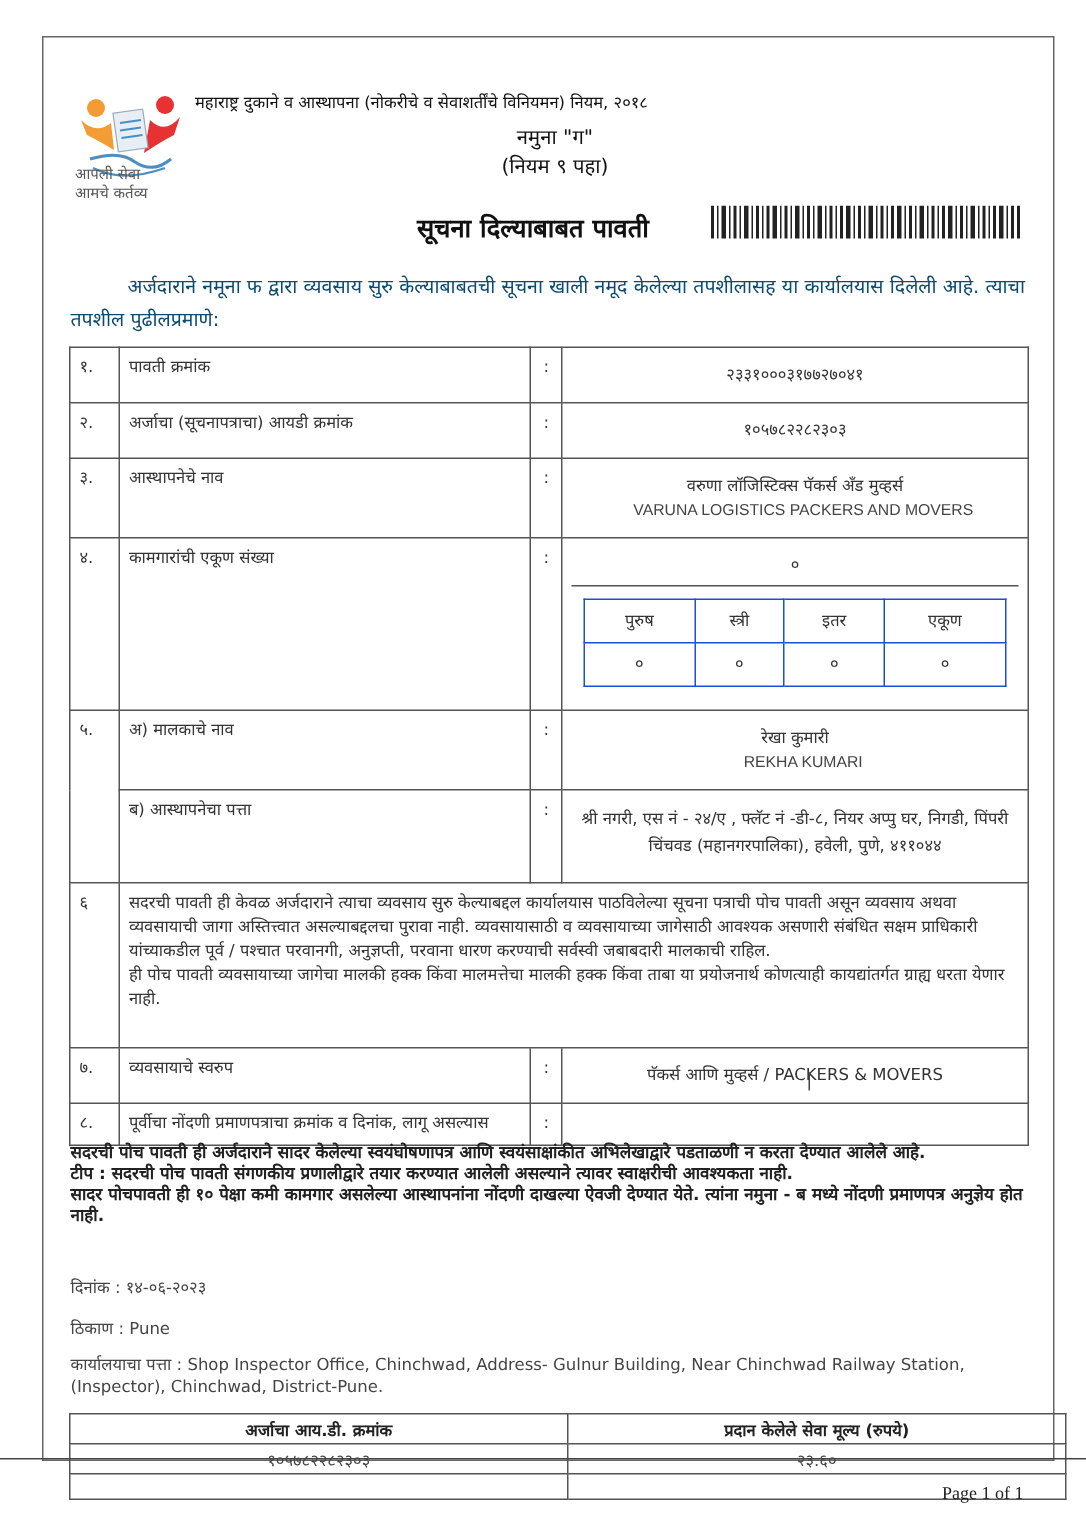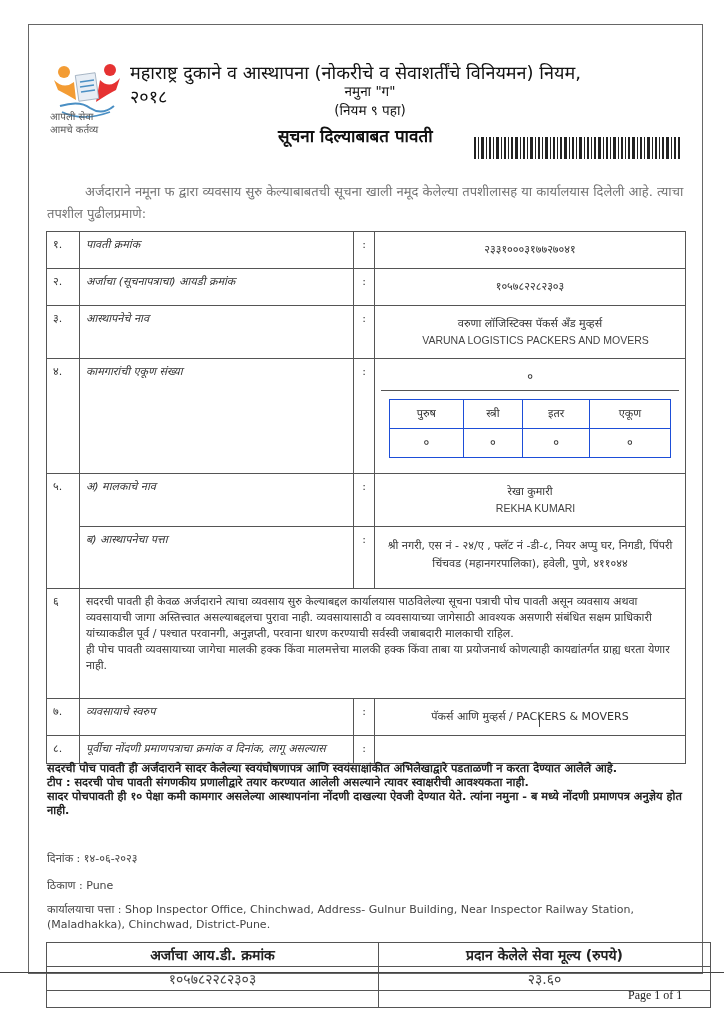--- a/index.html
+++ b/index.html
@@ -4,50 +4,50 @@
 <style>
   html, body { margin:0; padding:0; background:#ffffff; }
   body { width:724px; height:1024px; position:relative; overflow:hidden;
          font-family:"DejaVu Sans", "Liberation Sans", sans-serif; color:#222; }
   .page-border { position:absolute; left:28px; top:24px; width:675px; height:950px;
                  border:1px solid #666; box-sizing:border-box; }
   .logo { position:absolute; left:50px; top:46px; width:76px; height:98px; }
   .logo-caption { position:absolute; left:50px; top:110px; width:76px; text-align:left;
                   font-family:"DejaVu Serif", serif; font-size:10px; line-height:13px; color:#555; }
   .hdr { position:absolute; left:120px; width:500px; text-align:center; font-size:13.5px; color:#111; }
-  .hdr.l1 { top:60px; left:130px; width:470px; text-align:left; font-size:18px; }
+  .hdr.l1 { top:60px; left:130px; width:470px; text-align:left; font-size:11px; }
   .hdr.l2 { top:82px; }
   .hdr.l3 { top:101px; }
-  .title { position:absolute; left:278px; top:124px; font-size:17px; font-weight:bold; color:#111; }
+  .title { position:absolute; left:278px; top:140px; font-size:17px; font-weight:bold; color:#111; }
   .barcode { position:absolute; left:474px; top:137px; width:206px; height:24px; }
-  .intro { position:absolute; left:47px; top:181px; width:640px; font-size:13px; line-height:22px; color:#737373; }
+  .intro { position:absolute; left:47px; top:181px; width:640px; font-size:13px; line-height:22px; color:#0c4a6e; }
   .intro .indent { display:inline-block; width:38px; }
 
   table.main { position:absolute; left:46px; top:231px; width:640px; border-collapse:collapse;
                font-size:11px; color:#333; }
   table.main td { border:1px solid #555; padding:5px 6px; vertical-align:top; line-height:16px; }
   td.num { width:21px; }
-  td.label { width:282px;font-style:italic; }
+  td.label { width:282px; }
   td.colon { width:8px; text-align:center; padding:5px 2px; }
   td.value { padding:0;text-align:center; }
   .val-inner { padding:5px 6px; }
   .en { font-family:"Liberation Sans", sans-serif; font-size:10.5px; color:#444;margin-left:11px; }
   table.sub { border-collapse:collapse; width:282px; margin:8px 8px 10px 8px; font-size:11px; }
   table.sub td { border:1px solid #1d4ed8; padding:6px 6px; height:16px; }
   .sub-sep { border-top:1px solid #555; }
   .note6 { font-size:11px; line-height:18px; }
 
   .tip { position:absolute; left:47px; top:762px; width:660px; font-size:11.3px; font-weight:bold;
          line-height:14px; color:#222; }
   .meta { position:absolute; left:47px; font-size:11px; color:#444; }
   .meta.date { top:850px; }
   .meta.place { top:877px; }
   .meta.office { top:902px; width:640px; line-height:15px; }
   table.fee { position:absolute; left:46px; top:942px; width:665px; border-collapse:collapse;
-              font-size:14px; color:#444; }
+              font-size:11px; color:#444; }
   table.fee td { border:1px solid #555; text-align:center; padding:2px 4px; height:12px; }
   table.fee td.h { font-weight:bold; color:#222; }
   .strike-line { position:absolute; left:0; top:972px; width:724px; height:1px; background:#444; }
   .pageno { position:absolute; left:628px; top:988px; font-family:"Liberation Serif", serif; font-size:12px; color:#222;text-align:right; }
   .cursor { position:absolute; left:539px; top:715px; width:1px; height:12px; background:#444; }
 </style>
 </head>
 <body>
 
 <div class="page-border"></div>
@@ -237,21 +237,21 @@
 <div class="cursor"></div>
 
 <div class="tip">
   <div>सदरची पोच पावती ही अर्जदाराने सादर केलेल्या स्वयंघोषणापत्र आणि स्वयंसाक्षांकीत अभिलेखाद्वारे पडताळणी न करता देण्यात आलेले आहे.</div>
   <div>टीप : सदरची पोच पावती संगणकीय प्रणालीद्वारे तयार करण्यात आलेली असल्याने त्यावर स्वाक्षरीची आवश्यकता नाही.</div>
   <div>सादर पोचपावती ही १० पेक्षा कमी कामगार असलेल्या आस्थापनांना नोंदणी दाखल्या ऐवजी देण्यात येते. त्यांना नमुना - ब मध्ये नोंदणी प्रमाणपत्र अनुज्ञेय होत नाही.</div>
 </div>
 
 <div class="meta date">दिनांक : १४-०६-२०२३</div>
 <div class="meta place">ठिकाण : Pune</div>
-<div class="meta office"><span>कार्यालयाचा पत्ता : </span><span>Shop Inspector Office, Chinchwad, Address- Gulnur Building, Near Inspector Railway Station, (Maladhakka), Chinchwad, District-Pune.</span></div>
+<div class="meta office"><span>कार्यालयाचा पत्ता : </span><span>Shop Inspector Office, Chinchwad, Address- Gulnur Building, Near Chinchwad Railway Station, (Inspector), Chinchwad, District-Pune.</span></div>
 
 <table class="fee">
   <tbody>
       <tr>
     <td class="h" style="width:50%">अर्जाचा आय.डी. क्रमांक</td>
     <td class="h">प्रदान केलेले सेवा मूल्य (रुपये)</td>
   </tr>
   <tr>
     <td>१०५७८२२८२३०३</td>
     <td>२३.६०</td>

